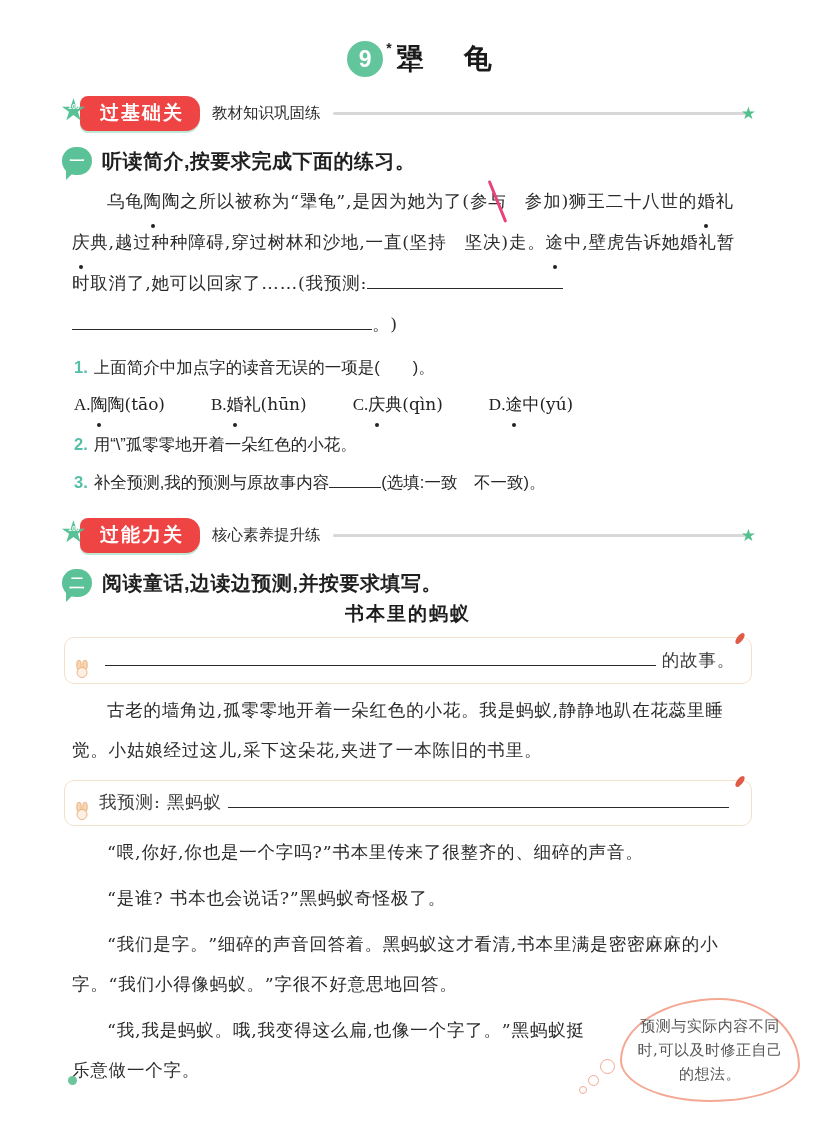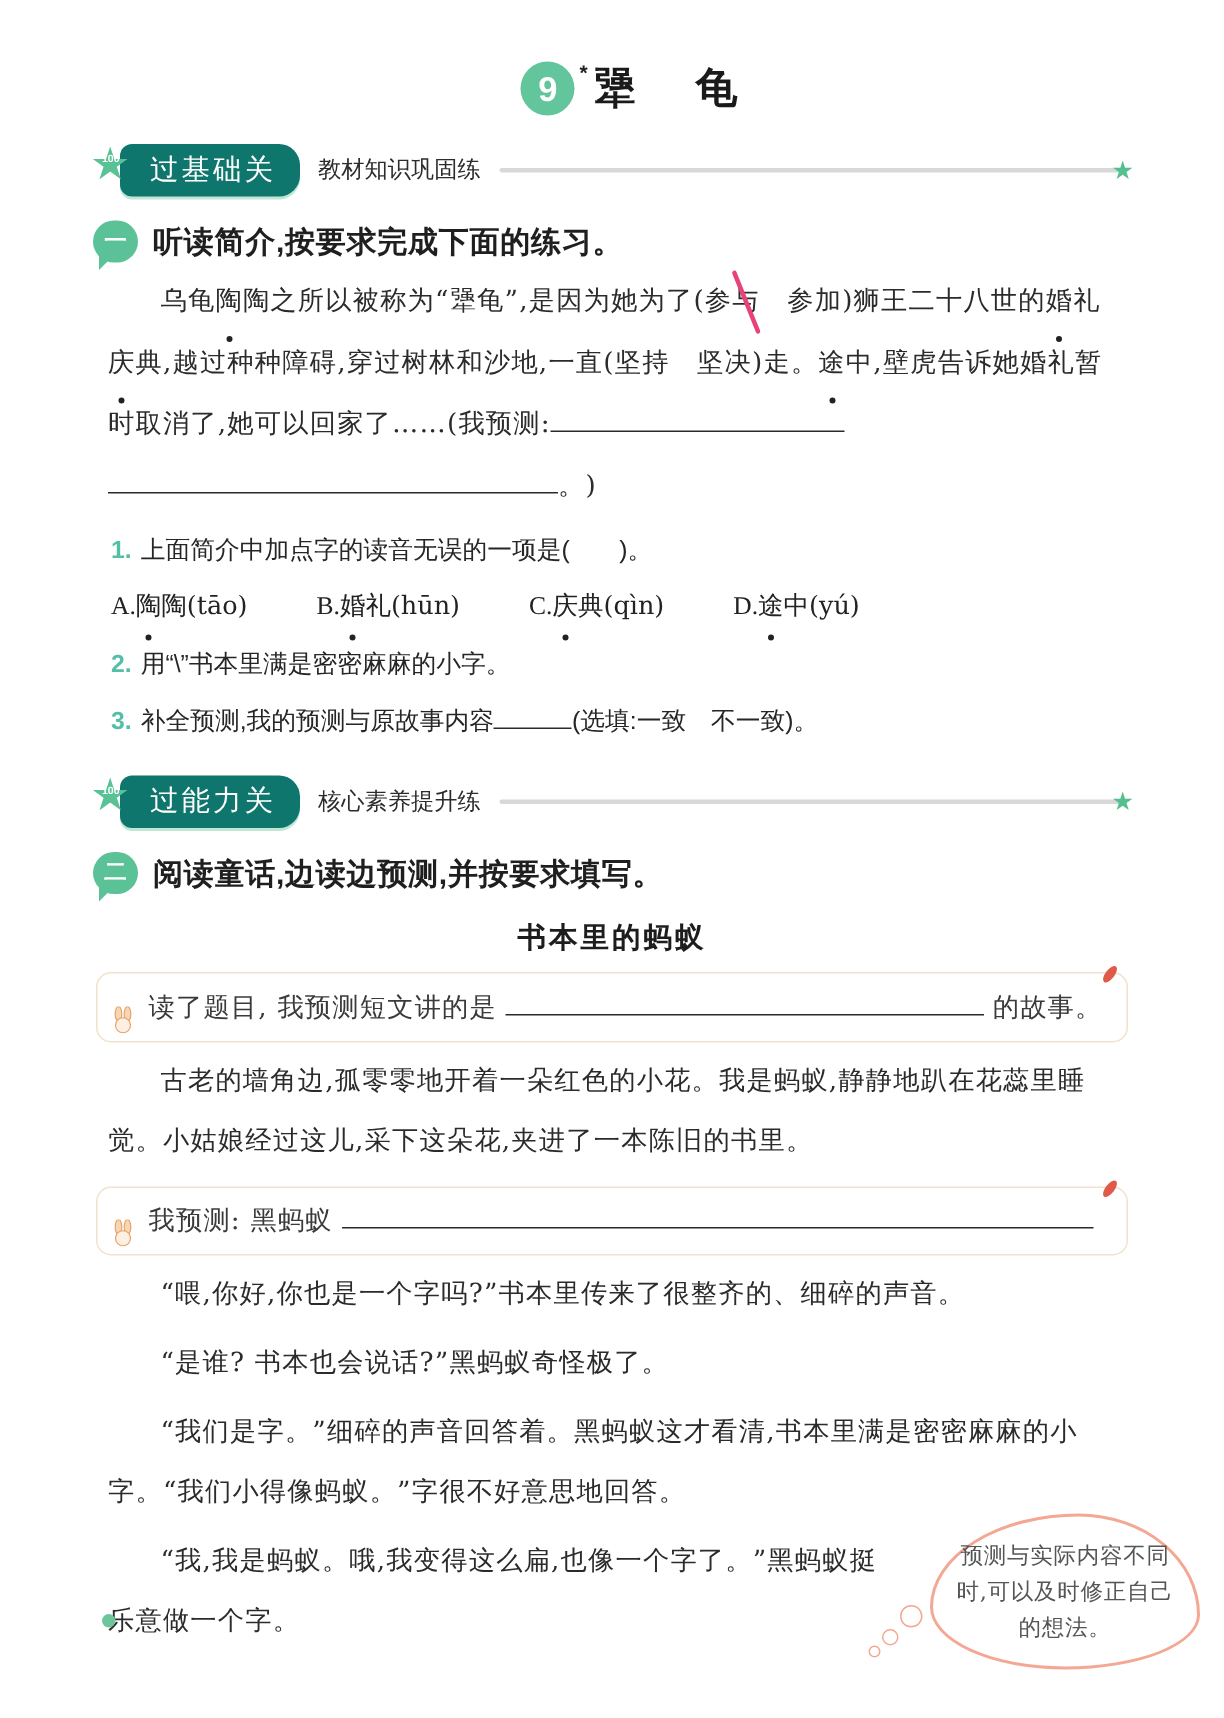--- a/index.html
+++ b/index.html
@@ -18,21 +18,21 @@
   
   .tip-row{margin:22px 74px 0 98px;font-size:17px;white-space:nowrap;}
   .tip-label{color:#47b98d;font-weight:bold;font-size:18px;margin-right:12px;}
   .tip-text{font-size:17.5px;color:#2e2e2e;letter-spacing:0.5px;}
 
   
   .section-header{display:flex;align-items:center;margin:18px 60px 0 60px;}
   .mascot{position:relative;width:34px;height:34px;flex:0 0 auto;z-index:2;}
   .mascot-star{position:absolute;left:0;top:-4px;font-size:30px;color:#58c195;line-height:34px;}
   .mascot-score{position:absolute;left:8px;top:6px;font-size:7px;color:#fff;font-weight:bold;}
-  .badge{background:#0f766e;color:#fff;font-weight:normal;font-size:19px;letter-spacing:2px;
+  .badge{background:#ef4444;color:#fff;font-weight:bold;font-size:19px;letter-spacing:2px;
       padding:4px 16px 5px 20px;border-radius:8px 14px 14px 8px;margin-left:-14px;
       box-shadow:0 2px 0 #bfe7d6;}
   .section-sub{font-size:15.5px;color:#2c2c2c;margin-left:12px;white-space:nowrap;}
   .header-line{flex:1;height:3px;background:#d8d8d8;margin-left:12px;border-radius:2px;}
   .line-star{color:#54c08f;font-size:17px;margin-left:-6px;line-height:0;}
 
   
   .ex-heading{display:flex;align-items:center;margin:16px 0 0 62px;}
   .ex-num{position:relative;width:30px;height:28px;background:#5bc298;border-radius:14px;
       color:#fff;text-align:center;line-height:28px;font-size:15px;font-weight:bold;flex:0 0 auto;}
@@ -53,21 +53,21 @@
       vertical-align:baseline;text-indent:0;}
 
   .q-row{margin:7px 70px 0 74px;font-size:16.5px;line-height:31px;color:#262626;}
   .q-num{color:#54bfa8;margin-right:6px;font-weight:bold;}
   .options-row{display:flex;margin:4px 70px 0 74px;font-size:17px;line-height:34px;
       font-family:"DejaVu Serif",serif;color:#222;}
   .option{margin-right:46px;white-space:nowrap;}
   .opt-label{font-family:"Liberation Serif",serif;}
 
   
-  .story-title{text-align:center;font-weight:bold;font-size:19px;margin-top:16px;color:#1d1d1d;letter-spacing:2px;}
+  .story-title{text-align:center;font-weight:bold;font-size:19px;margin-top:4px;color:#1d1d1d;letter-spacing:2px;}
   .answer-box{position:relative;margin:10px 64px 0 64px;border:1.6px solid #f2e2cd;border-radius:10px;
       padding:9px 16px 11px 34px;font-size:17.5px;color:#3a3a3a;letter-spacing:0.8px;}
   .box-flex{display:flex;align-items:baseline;}
   .blank-flex{flex:1;border-bottom:1.6px solid #2a2a2a;height:1em;margin:0 6px;}
   .leaf{position:absolute;top:-6px;right:8px;width:6px;height:13px;background:#e05a48;
       border-radius:50% 50% 50% 50%;transform:rotate(38deg);}
   .rabbit{position:absolute;left:9px;bottom:5px;width:16px;height:18px;}
   .story-para{margin:6px 70px 0 72px;font-size:17.5px;line-height:40px;letter-spacing:0.8px;
       text-indent:2em;color:#2b2b2b;}
 
@@ -120,21 +120,21 @@
     <span class="q-num">1.</span><span>上面简介中加点字的读音无误的一项是(　　)。</span>
   </div>
   <div class="options-row">
     <span class="option"><span class="opt-label">A.</span><span class="dot-under">陶</span><span>陶(tāo)</span></span>
     <span class="option"><span class="opt-label">B.</span><span class="dot-under">婚</span><span>礼(hūn)</span></span>
     <span class="option"><span class="opt-label">C.</span><span class="dot-under">庆</span><span>典(qìn)</span></span>
     <span class="option"><span class="opt-label">D.</span><span class="dot-under">途</span><span>中(yú)</span></span>
   </div>
 
   <div class="q-row">
-    <span class="q-num">2.</span><span>用“\”书本里满是密密麻麻的小字。</span>
+    <span class="q-num">2.</span><span>用“\”孤零零地开着一朵红色的小花。</span>
   </div>
 
   <div class="q-row">
     <span class="q-num">3.</span><span>补全预测,我的预测与原故事内容</span><span class="blank" style="width:52px"></span><span>(选填:一致　不一致)。</span>
   </div>
 
   <div class="section-header" style="margin-top:20px">
     <span class="mascot">
       <span class="mascot-star">★</span>
       <span class="mascot-score">100</span>
@@ -151,21 +151,20 @@
   </div>
 
   <div class="story-title">书本里的蚂蚁</div>
 
   <div class="answer-box box-flex kai">
     <svg class="rabbit" viewBox="0 0 16 18">
       <ellipse cx="5" cy="5" rx="2.2" ry="5" fill="#f7d6b4" stroke="#e8a36a" stroke-width="0.8"></ellipse>
       <ellipse cx="11" cy="5" rx="2.2" ry="5" fill="#f7d6b4" stroke="#e8a36a" stroke-width="0.8"></ellipse>
       <circle cx="8" cy="12.5" r="5" fill="#fdf0e2" stroke="#e8a36a" stroke-width="0.8"></circle>
     </svg>
-    <span>读了题目, 我预测短文讲的是</span>
     <span class="blank-flex"></span>
     <span>的故事。</span>
     <span class="leaf"></span>
   </div>
 
   <div class="story-para kai">古老的墙角边,孤零零地开着一朵红色的小花。我是蚂蚁,静静地趴在花蕊里睡觉。小姑娘经过这儿,采下这朵花,夹进了一本陈旧的书里。</div>
 
   <div class="answer-box box-flex kai">
     <svg class="rabbit" viewBox="0 0 16 18">
       <ellipse cx="5" cy="5" rx="2.2" ry="5" fill="#f7d6b4" stroke="#e8a36a" stroke-width="0.8"></ellipse>

